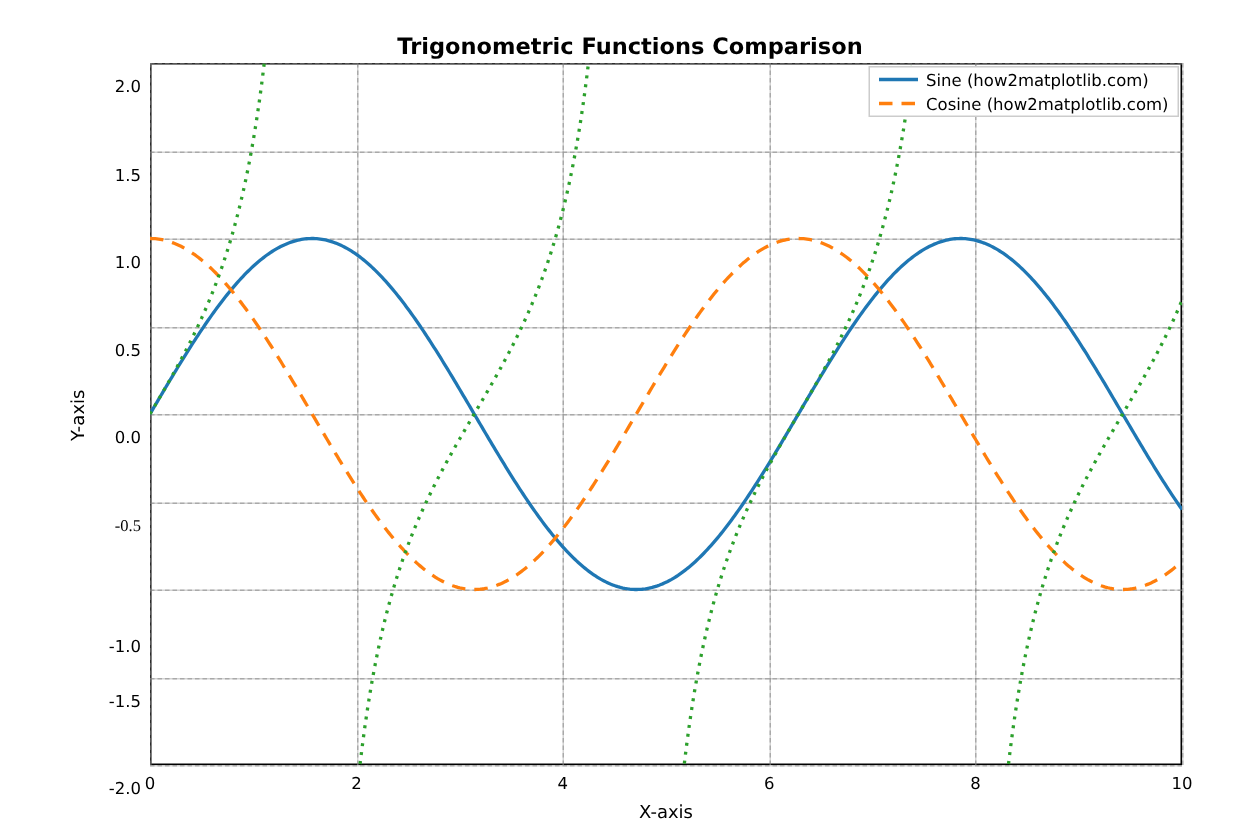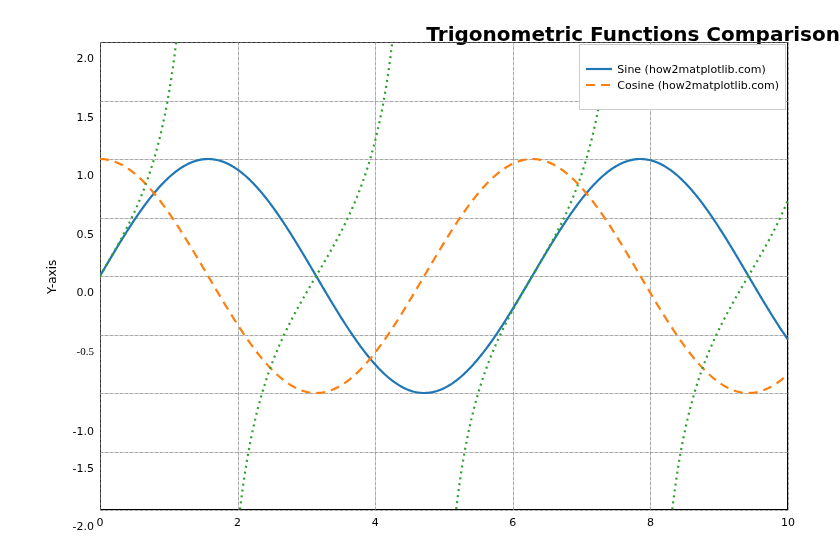--- a/index.html
+++ b/index.html
@@ -17,23 +17,23 @@
     background: #fff;
   }
   .axes {
     position: absolute;
     border: 1px solid #000;
     box-sizing: border-box;
   }
   .title {
     position: absolute;
     left: 0; right: 0;
-    text-align: right;
+    text-align: center;
     font-weight: 600;
-    font-size: 20px;
+    font-size: 15px;
     color: #000;
   }
   .xlabel, .ylabel {
     position: absolute;
     font-size: 12px;
     color: #000;
     text-align: center;
   }
   .ylabel {
     transform-origin: left top;
@@ -55,21 +55,21 @@
   svg.plot {
     position: absolute;
     left: 0; top: 0;
     overflow: visible;
   }
   .legend {
     position: absolute;
     background: #fff;
     border: 1px solid #ccc;
     font-size: 11px;
-    padding: 16px 6px;
+    padding: 0 6px;
     box-sizing: border-box;
   }
   .legend-row {
     display: flex;
     align-items: center;
     height: 16px;
     white-space: nowrap;
   }
   .legend-swatch {
     width: 26px;
@@ -85,20 +85,21 @@
 </style>
 </head>
 <body>
 
 <div class="figure">
 
   <div class="title" style="top:22px;">Trigonometric Functions Comparison</div>
 
   <div class="axes" id="axes" style="left: 100px; top: 42px; width: 688px; height: 468px;"></div>
 
+  <div class="xlabel" style="left: 100px; width: 688px; top: 534px;">X-axis</div>
   <div class="ylabel" style="left: 45px; top: 294px;">Y-axis</div>
 
 <div class="gridline v" style="left: 100px; top: 42px; height: 468px;"></div>
     <div class="tick x" style="left: 100px; top: 516px;">0</div>
     <div class="gridline v" style="left: 237.6px; top: 42px; height: 468px;"></div>
     <div class="tick x" style="left: 237.6px; top: 516px;">2</div>
     <div class="gridline v" style="left: 375.2px; top: 42px; height: 468px;"></div>
     <div class="tick x" style="left: 375.2px; top: 516px;">4</div>
     <div class="gridline v" style="left: 512.8px; top: 42px; height: 468px;"></div>
     <div class="tick x" style="left: 512.8px; top: 516px;">6</div>

